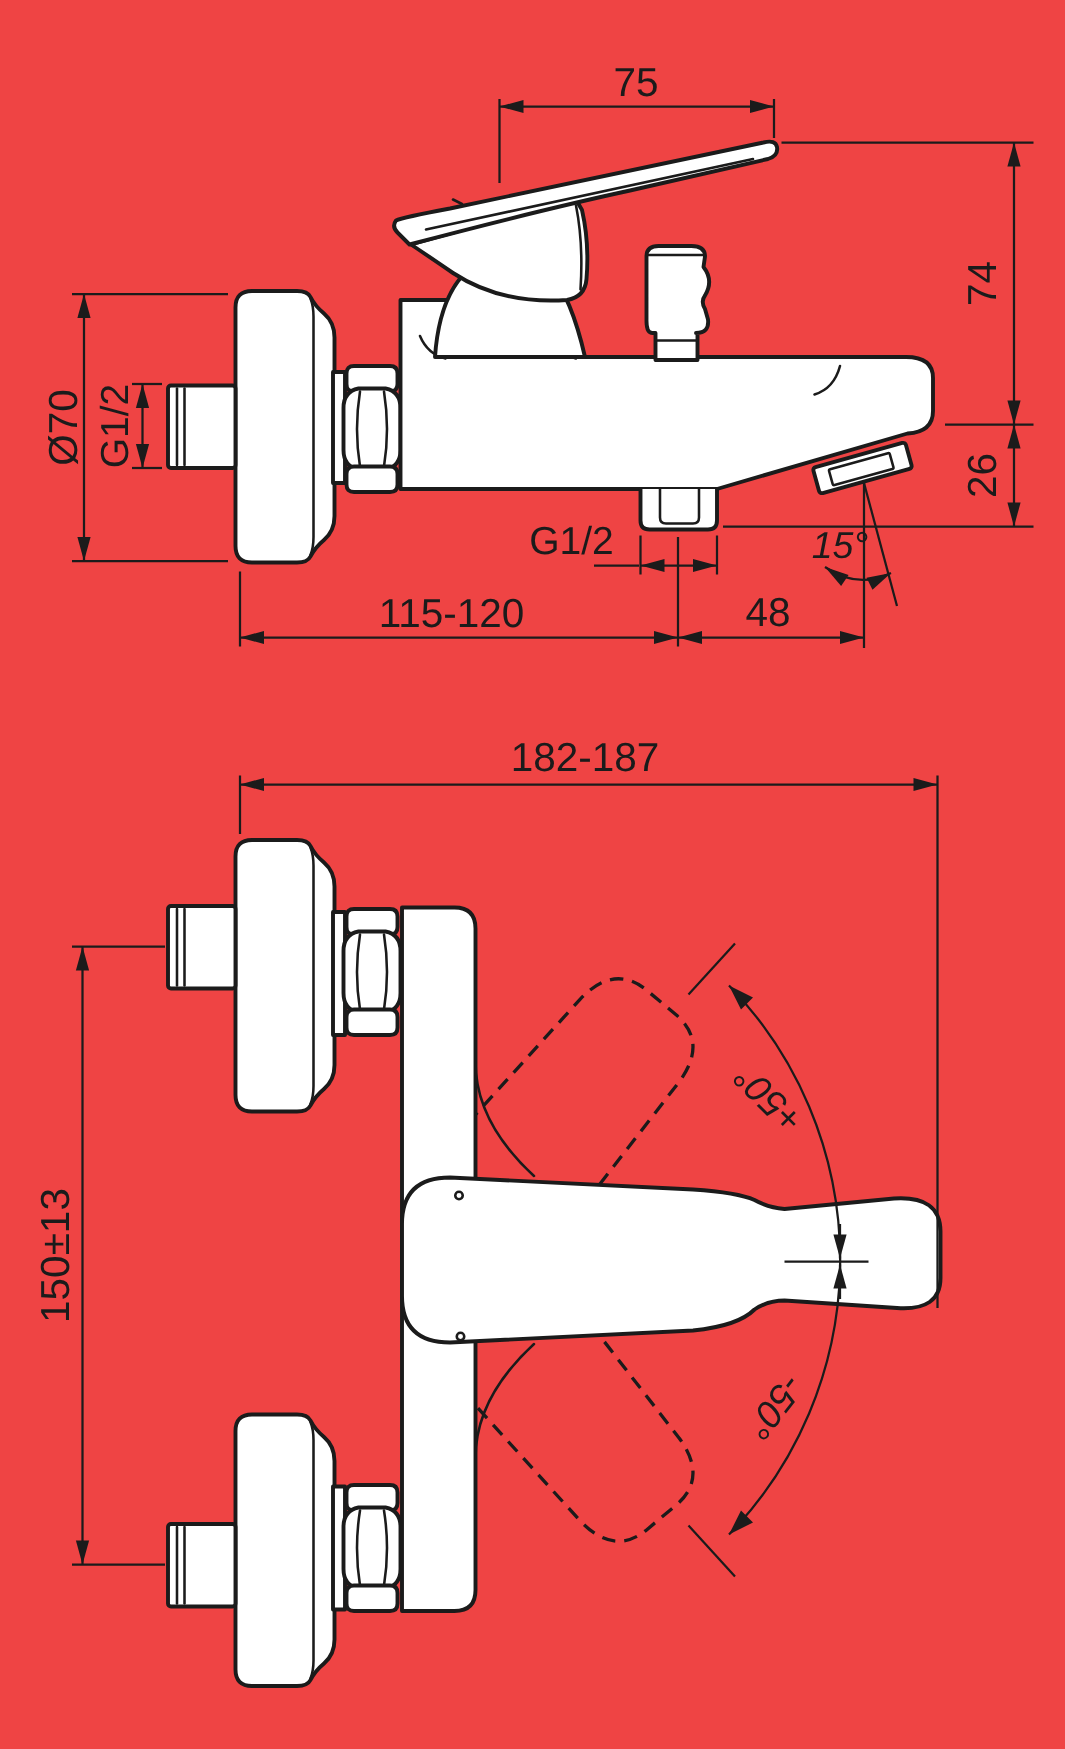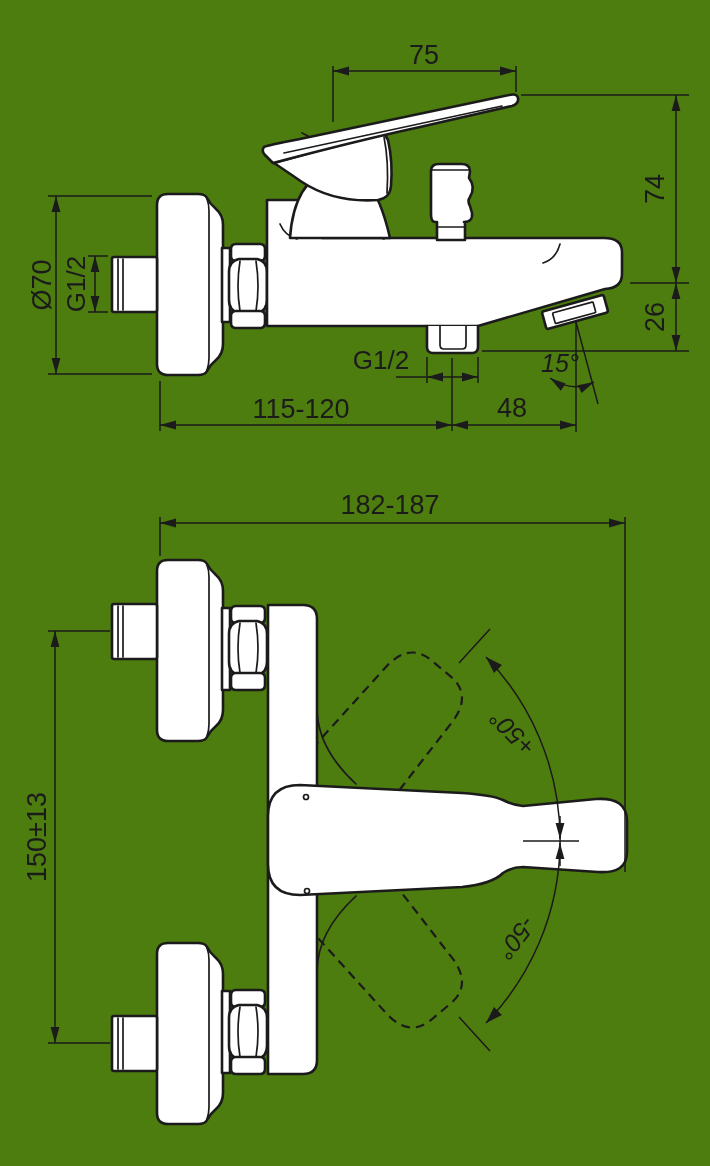--- a/index.html
+++ b/index.html
@@ -1,16 +1,16 @@
 <!DOCTYPE html>
 <html><head>
 <meta charset="utf-8">
 <style>
   html,body{margin:0;padding:0;background:#ffffff;}
-  .stage{width:710px;height:1166px;position:relative;background:#4d7c0f;overflow:hidden;}
+  .stage{width:710px;height:1166px;position:relative;background:#ef4444;overflow:hidden;}
   svg{display:block;}
   text{font-family:"Liberation Sans","DejaVu Sans",sans-serif;fill:#1b1b1b;}
   .dimtxt{font-size:27px;}
   .dimtxt-sm{font-size:26px;}
   .ang{font-size:25px;font-style:italic;}
   .obj{fill:#ffffff;stroke:#1b1b1b;stroke-width:2.6;stroke-linejoin:round;stroke-linecap:round;}
   .obj-thin{fill:none;stroke:#1b1b1b;stroke-width:1.7;stroke-linecap:round;}
   .dim{fill:none;stroke:#1b1b1b;stroke-width:1.5;}
   .ghost{fill:none;stroke:#1b1b1b;stroke-width:2.2;stroke-dasharray:9 6;stroke-linejoin:round;}
   .arrfill{fill:#1b1b1b;stroke:none;}

